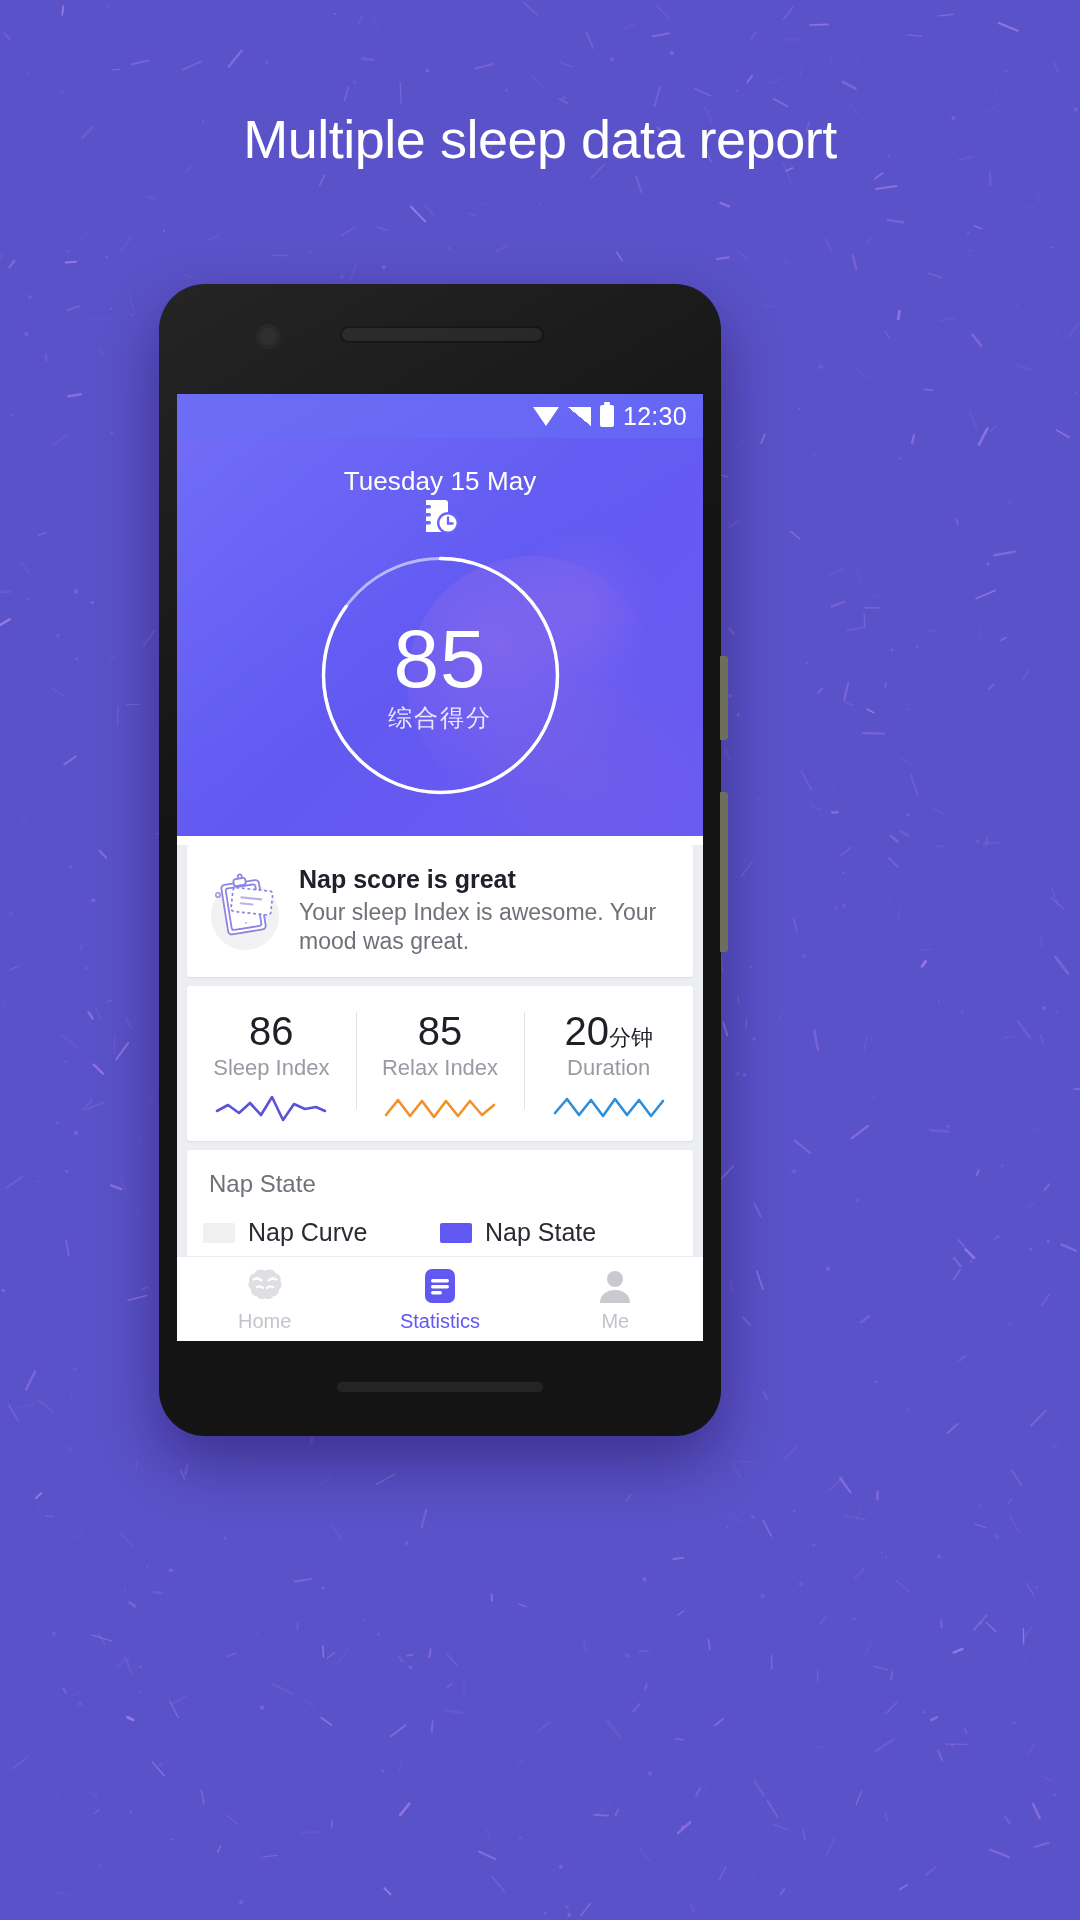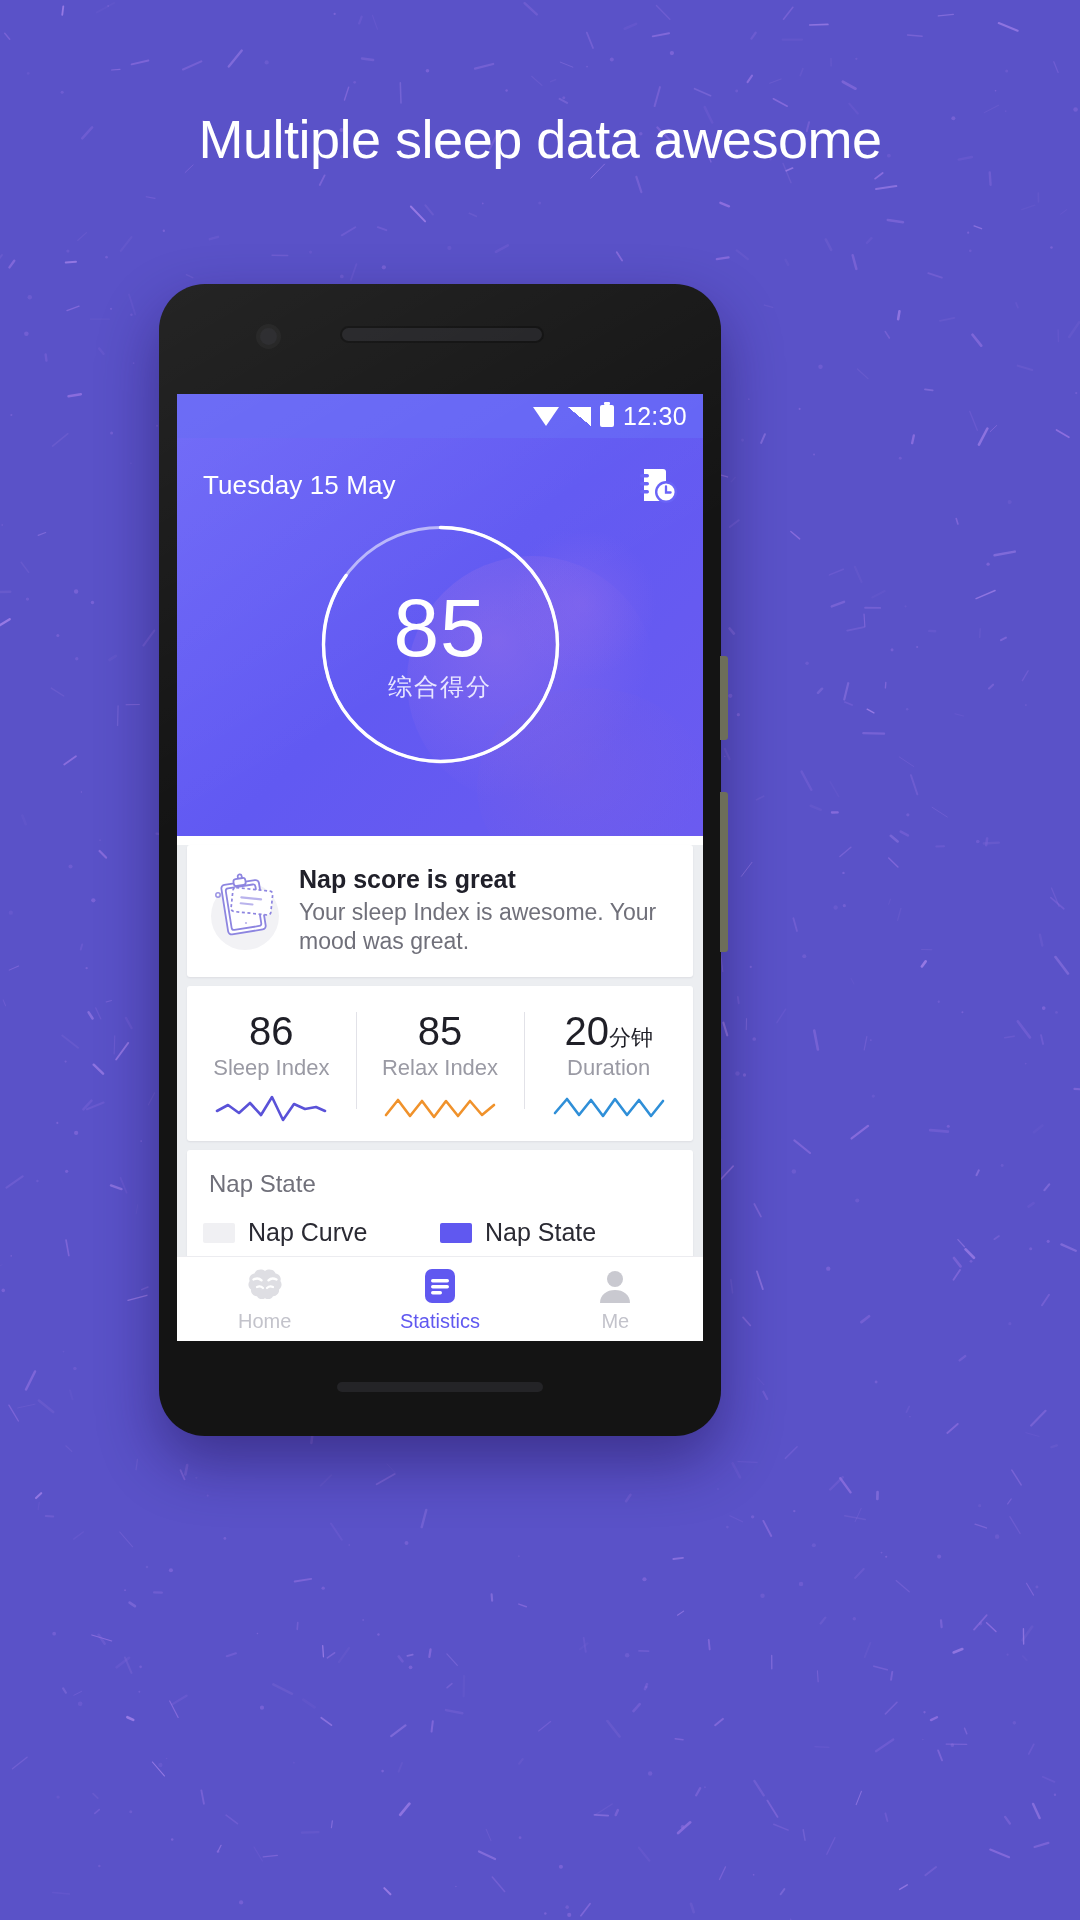--- a/index.html
+++ b/index.html
@@ -100,20 +100,21 @@
           background:radial-gradient(circle at 36% 34%,rgba(168,120,230,.40),rgba(120,90,220,0) 68%); }
   .blob2{ width:150px; height:150px; left:330px; top:90px;
           background:radial-gradient(circle at 50% 50%,rgba(150,110,235,.34),rgba(140,110,235,0) 70%); }
   .blob3{ width:230px; height:200px; left:300px; top:250px;
           background:radial-gradient(ellipse at 42% 40%,rgba(122,96,226,.45),rgba(122,96,226,0) 70%); }
 
   .hero-top{
     position:relative; z-index:2;
     display:flex; align-items:center; justify-content:space-between;
     padding:28px 26px 0 26px;
+    flex-direction:column;
   }
   .date{ color:#fff; font-size:26px; letter-spacing:.1px; }
   .report-icon{ width:38px; height:38px; position:relative; }
 
   .ring-wrap{
     position:relative; z-index:2; margin:18px auto 0; width:245px; height:245px;
   }
   .ring-svg{ position:absolute; inset:0; }
   .ring-center{
     position:absolute; inset:0;
@@ -961,21 +962,21 @@
     <circle cx="251.13220464956584" cy="377.2695352403771" r="2.21" fill="#8f6fe0" opacity="0.24"></circle>
     <circle cx="500.5369272178676" cy="378.96972673897153" r="1.98" fill="#8f6fe0" opacity="0.40"></circle>
     <circle cx="545.3412869131851" cy="1913.5883340209668" r="1.25" fill="#8f6fe0" opacity="0.58"></circle>
     <circle cx="909.9532703822262" cy="1416.546021167443" r="0.90" fill="#8f6fe0" opacity="0.25"></circle>
     <circle cx="585.1213004929579" cy="1364.5124823248539" r="1.58" fill="#8f6fe0" opacity="0.28"></circle>
     <circle cx="730.3162804666516" cy="695.7662204167648" r="2.12" fill="#8f6fe0" opacity="0.48"></circle>
     <circle cx="11.356043820900863" cy="414.9740340257874" r="1.08" fill="#8f6fe0" opacity="0.48"></circle>
     <circle cx="70.51986697619775" cy="866.4441494208035" r="2.05" fill="#8f6fe0" opacity="0.37"></circle>
   </svg>
 
-<div class="headline">Multiple sleep data awesome</div>
+<div class="headline">Multiple sleep data report</div>
 
 <div class="phone">
   <div class="camera"></div>
   <div class="earpiece"></div>
   <div class="btn-vol a"></div>
   <div class="btn-vol b"></div>
   <div class="speaker-bottom"></div>
 
   <div class="screen">
 

